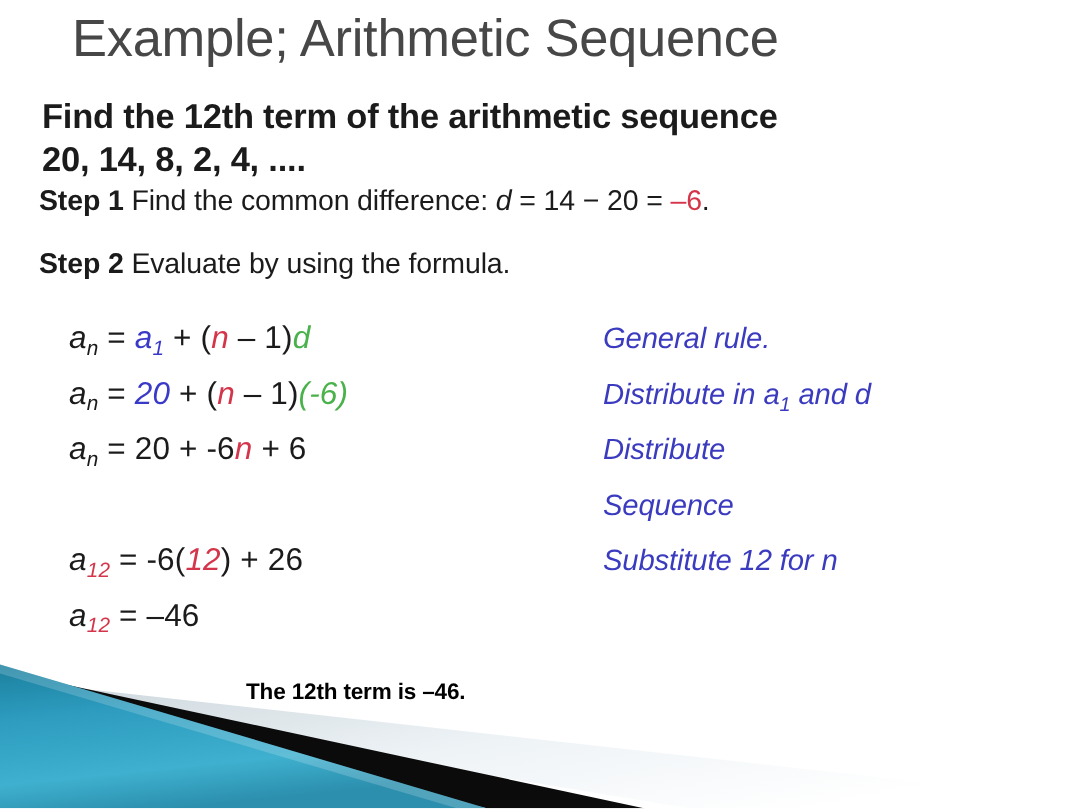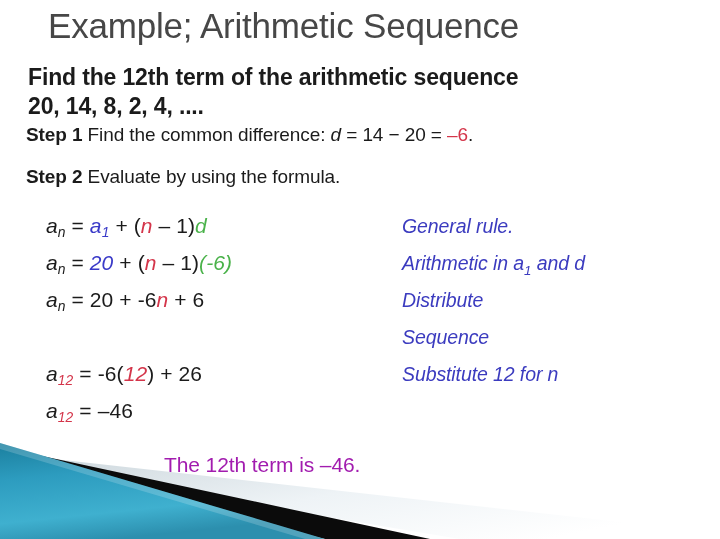--- a/index.html
+++ b/index.html
@@ -101,23 +101,23 @@
   .t-red    { color: #d4354a; }
   .t-green  { color: #4ab24a; }
   .t-i      { font-style: italic; }
   .sub      { font-size: 0.66em; vertical-align: -0.32em; font-style: italic; }
 
   
   .answer {
     position: absolute;
     left: 164px;
     top: 453px;
-    font-size: 21px;
-    font-weight: normal;
-    color: #a21caf;
+    font-size: 15px;
+    font-weight: bold;
+    color: #000000;
     white-space: nowrap;
     letter-spacing: -0.1px;
   }
 
   
   .deco {
     position: absolute;
     left: 0;
     bottom: 0;
     width: 720px;
@@ -162,21 +162,21 @@
       <div class="eq-right">General rule.</div>
     </div>
 
     <div class="eq-row">
       <div class="eq-left"><span class="t-i t-black">a</span><span class="sub t-black">n</span>
         <span>=</span>
         <span class="t-i t-blue">20</span>
         <span>+</span>&nbsp;<span>(</span><span class="t-i t-red">n</span>
         <span>–</span>
         <span>1</span><span>)</span><span class="t-i t-green">(-6)</span></div>
-      <div class="eq-right"><span>Arithmetic in a</span><sub>1</sub><span> and d</span></div>
+      <div class="eq-right"><span>Distribute in a</span><sub>1</sub><span> and d</span></div>
     </div>
 
     <div class="eq-row">
       <div class="eq-left"><span class="t-i t-black">a</span><span class="sub t-black">n</span>
         <span>=</span>
         <span>20</span>
         <span>+</span>
         <span>-6</span><span class="t-i t-red">n</span>
         <span>+</span>
         <span>6</span></div>

